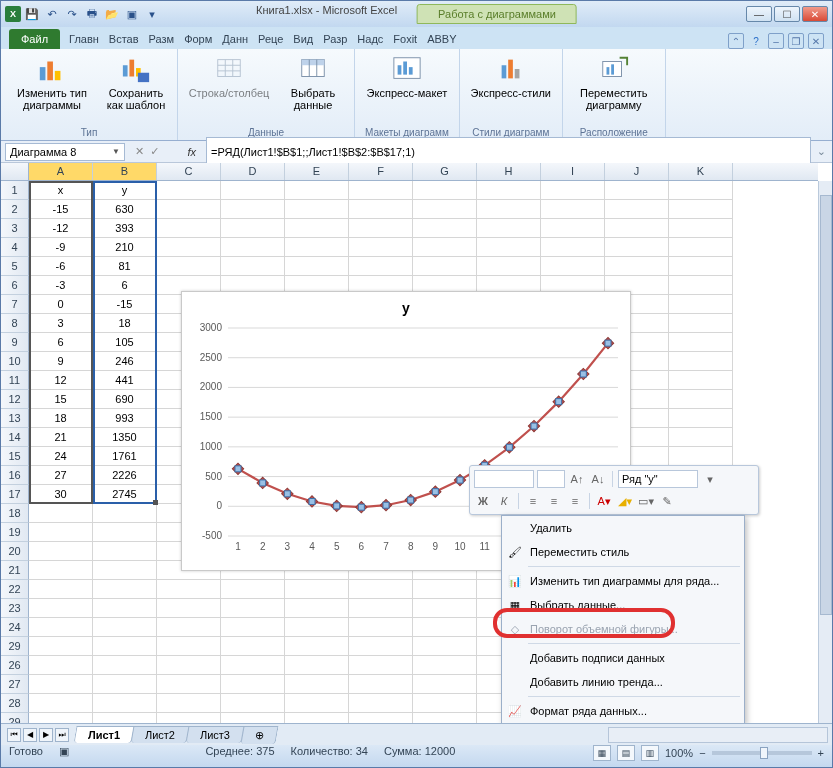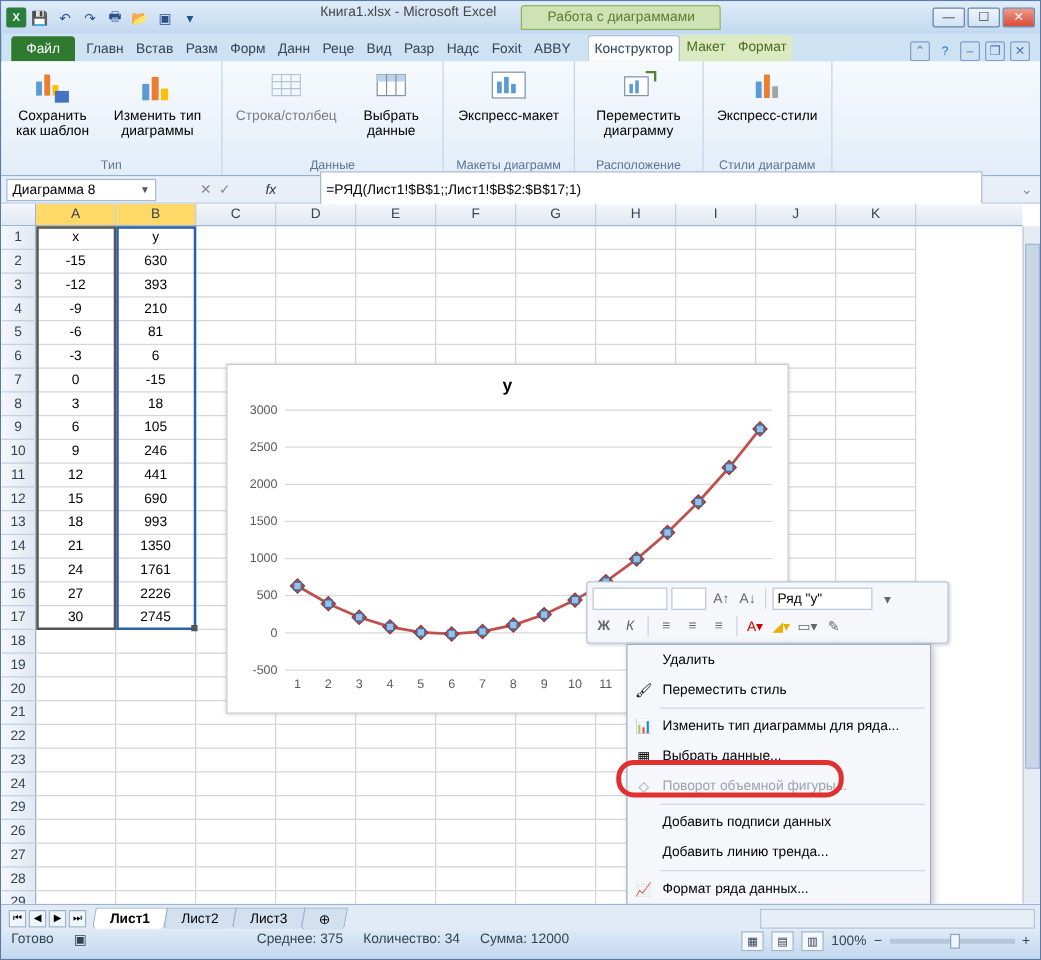--- a/index.html
+++ b/index.html
@@ -28,21 +28,21 @@
 .ribbon-tabs .help span { width: 16px; height: 16px; border: 1px solid #7fa0c9; border-radius: 2px; font-size: 10px; display: flex; align-items: center; justify-content: center; color: #5577aa; }
 
 .ribbon { height: 92px; background: linear-gradient(#f6fafd, #e3edf8); border-bottom: 1px solid #96aed0; display: flex; font-size: 11px; }
 .ribbon .group { border-right: 1px solid #c3d5ea; padding: 4px 10px 2px; display: flex; flex-direction: column; align-items: center; justify-content: space-between; }
 .ribbon .group .items { display: flex; gap: 12px; align-items: flex-start; }
 .ribbon .big-btn { display: flex; flex-direction: column; align-items: center; gap: 2px; text-align: center; width: 62px; cursor: default; }
 .ribbon .big-btn.wider { width: 82px; }
 .ribbon .big-icon { width: 32px; height: 32px; display: flex; align-items: center; justify-content: center; }
 .ribbon .group-label { color: #5d7395; font-size: 10px; margin-top: 2px; }
 
-.formula-bar { height: 22px; background: #e8eff8; border-bottom: 1px solid #b9c7da; display: flex; align-items: center; font-size: 11px; gap: 25px; }
+.formula-bar { height: 22px; background: #e8eff8; border-bottom: 1px solid #b9c7da; display: flex; align-items: center; font-size: 11px; }
 .formula-bar .name-box { width: 120px; background: #fff; border: 1px solid #a6bad4; height: 18px; padding: 0 4px; display: flex; align-items: center; margin-left: 4px; }
 .formula-bar .name-box .dd { margin-left: auto; font-size: 8px; color: #555; }
 .formula-bar .fx-ctrls { display: flex; align-items: center; gap: 6px; padding: 0 10px; color: #888; }
 .formula-bar .fx-input { flex: 1; background: #fff; border: 1px solid #a6bad4; height: 30px; padding: 0 4px; display: flex; align-items: center; }
 
 .sheet { flex: 1; display: flex; overflow: hidden; position: relative; background: #fff; }
 .col-headers { display: flex; background: linear-gradient(#f4f7fb,#e0e8f2); height: 18px; border-bottom: 1px solid #9fb4ce; position: absolute; top: 0; left: 0; right: 14px; }
 .col-headers .corner { width: 28px; border-right: 1px solid #9fb4ce; }
 .col-headers .ch { width: 64px; border-right: 1px solid #c3d0de; text-align: center; font-size: 11px; color: #345; line-height: 17px; }
 .col-headers .ch.sel { background: #ffd968; }
@@ -134,59 +134,54 @@
     <div class="tab">Встав</div>
     <div class="tab">Разм</div>
     <div class="tab">Форм</div>
     <div class="tab">Данн</div>
     <div class="tab">Реце</div>
     <div class="tab">Вид</div>
     <div class="tab">Разр</div>
     <div class="tab">Надс</div>
     <div class="tab">Foxit</div>
     <div class="tab">ABBY</div>
-    <div class="chart-tabs">
-      <div class="tab active">Конструктор</div>
-      <div class="tab">Макет</div>
-      <div class="tab">Формат</div>
-    </div>
     <div class="help">
       <span>⌃</span>
       <span style="color:#2a6fc9;border:none;">?</span>
       <span>–</span>
       <span>❐</span>
       <span>✕</span>
     </div>
   </div>
 
   <div class="ribbon">
     <div class="group">
       <div class="items">
+        <div class="big-btn wider">
+          <div class="big-icon">
+            <svg class="icon-chart-bars" viewBox="0 0 32 32">
+                <rect x="3" y="14" width="6" height="14" fill="#5b9bd5"></rect>
+                <rect x="11" y="8" width="6" height="20" fill="#ed7d31"></rect>
+                <rect x="19" y="18" width="6" height="10" fill="#ffc000"></rect>
+              </svg>
+          </div>
+          <span style="white-space:pre-line;">Изменить тип
+диаграммы</span>
+        </div>
         <div class="big-btn">
           <div class="big-icon">
             <svg class="icon-chart-bars" viewBox="0 0 32 32">
                 <rect x="2" y="12" width="5" height="12" fill="#5b9bd5"></rect>
                 <rect x="9" y="6" width="5" height="18" fill="#ed7d31"></rect>
                 <rect x="16" y="15" width="5" height="9" fill="#ffc000"></rect>
                 <rect x="18" y="20" width="12" height="10" fill="#4472c4"></rect>
               </svg>
           </div>
           <span style="white-space:pre-line;">Сохранить
 как шаблон</span>
-        </div>
-        <div class="big-btn wider">
-          <div class="big-icon">
-            <svg class="icon-chart-bars" viewBox="0 0 32 32">
-                <rect x="3" y="14" width="6" height="14" fill="#5b9bd5"></rect>
-                <rect x="11" y="8" width="6" height="20" fill="#ed7d31"></rect>
-                <rect x="19" y="18" width="6" height="10" fill="#ffc000"></rect>
-              </svg>
-          </div>
-          <span style="white-space:pre-line;">Изменить тип
-диаграммы</span>
         </div>
       </div>
       <div class="group-label">Тип</div>
     </div>
     <div class="group">
       <div class="items">
         <div class="big-btn wider" style="opacity:.5;">
           <div class="big-icon">
             <svg viewBox="0 0 32 32" width="30" height="30">
                 <rect x="4" y="6" width="24" height="18" fill="none" stroke="#7a8fa8"></rect>
@@ -227,46 +222,46 @@
           <span>Экспресс-макет</span>
         </div>
       </div>
       <div class="group-label">Макеты диаграмм</div>
     </div>
     <div class="group">
       <div class="items">
         <div class="big-btn wider">
           <div class="big-icon">
             <svg viewBox="0 0 32 32" width="30" height="30">
+                <rect x="6" y="12" width="5" height="14" fill="#5b9bd5"></rect>
+                <rect x="13" y="6" width="5" height="20" fill="#ed7d31"></rect>
+                <rect x="20" y="16" width="5" height="10" fill="#a5a5a5"></rect>
+              </svg>
+          </div>
+          <span>Экспресс-стили</span>
+        </div>
+      </div>
+      <div class="group-label">Стили диаграмм</div>
+    </div>
+    <div class="group">
+      <div class="items">
+        <div class="big-btn wider">
+          <div class="big-icon">
+            <svg viewBox="0 0 32 32" width="30" height="30">
                 <rect x="4" y="8" width="20" height="16" fill="#fff" stroke="#7a8fa8"></rect>
                 <rect x="8" y="14" width="3" height="8" fill="#5b9bd5"></rect>
                 <rect x="13" y="11" width="3" height="11" fill="#5b9bd5"></rect>
                 <path d="M22 4 L30 4 L30 12" fill="none" stroke="#548235" stroke-width="2"></path>
               </svg>
           </div>
           <span style="white-space:pre-line;">Переместить
 диаграмму</span>
         </div>
       </div>
       <div class="group-label">Расположение</div>
-    </div>
-    <div class="group">
-      <div class="items">
-        <div class="big-btn wider">
-          <div class="big-icon">
-            <svg viewBox="0 0 32 32" width="30" height="30">
-                <rect x="6" y="12" width="5" height="14" fill="#5b9bd5"></rect>
-                <rect x="13" y="6" width="5" height="20" fill="#ed7d31"></rect>
-                <rect x="20" y="16" width="5" height="10" fill="#a5a5a5"></rect>
-              </svg>
-          </div>
-          <span>Экспресс-стили</span>
-        </div>
-      </div>
-      <div class="group-label">Стили диаграмм</div>
     </div>
   </div>
 
   <div class="formula-bar">
     <div class="name-box">
       <span>Диаграмма 8</span>
         <span class="dd">▼</span>
     </div>
     <div class="fx-ctrls">
       <span>✕</span>

